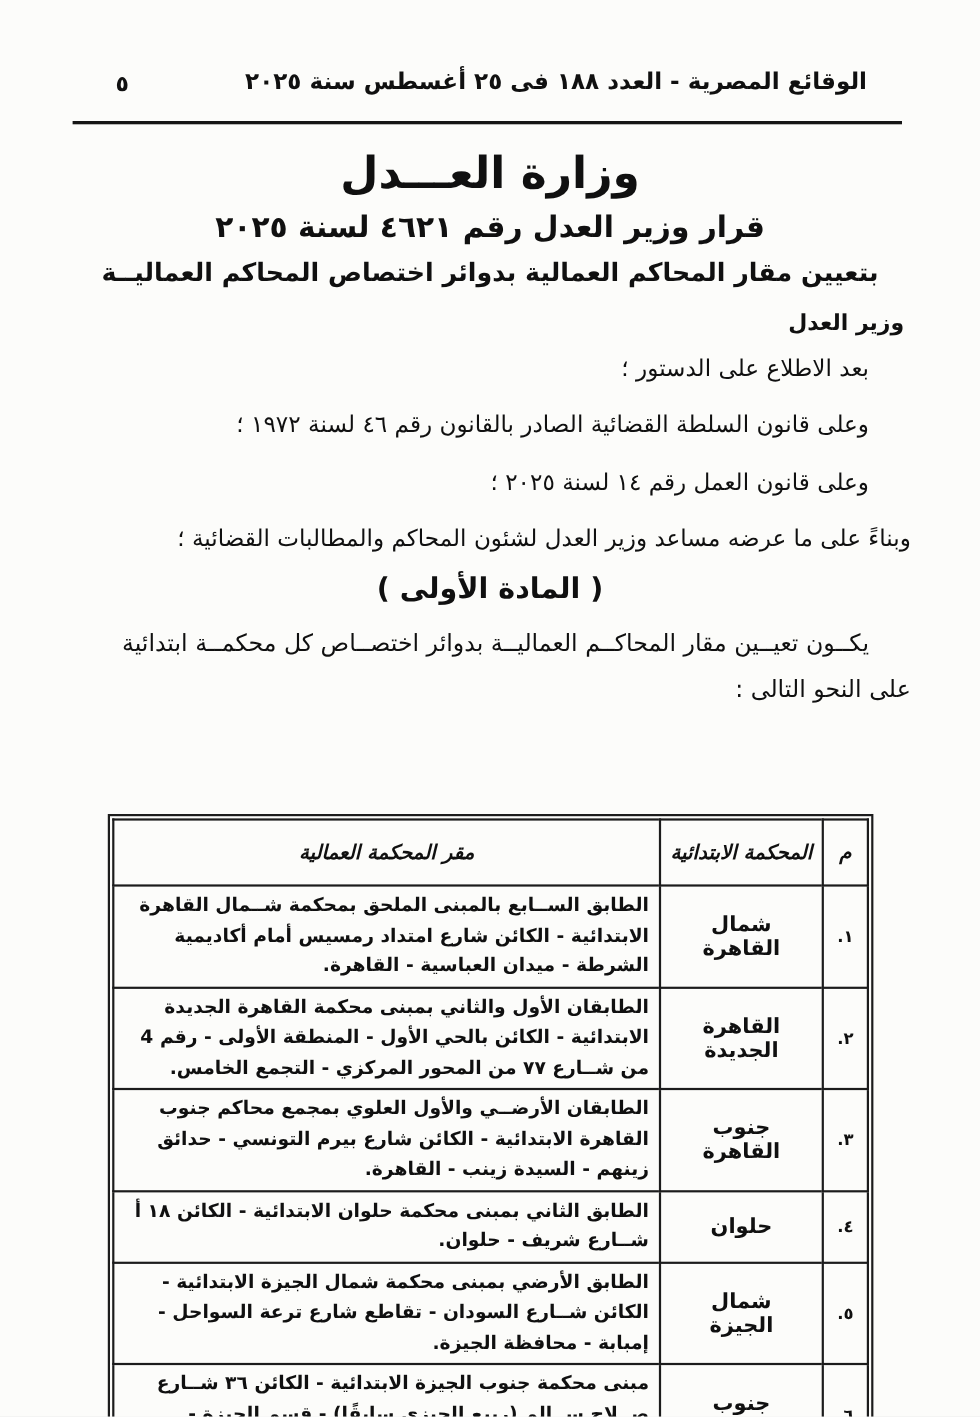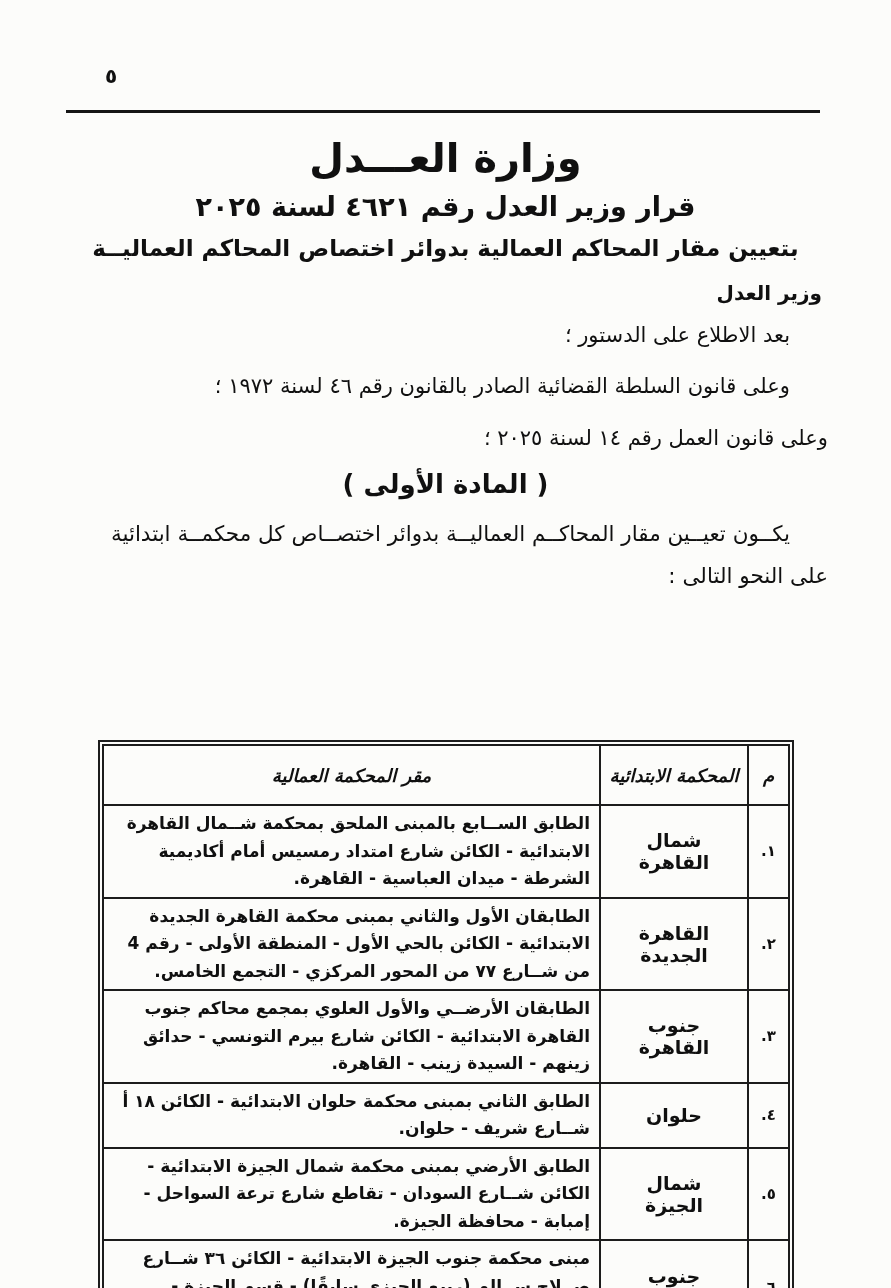--- a/index.html
+++ b/index.html
@@ -49,36 +49,38 @@
   tbody tr:nth-child(5){height:60px;}
   tbody tr:nth-child(6){height:58px;}
 </style>
 </head>
 <body>
 
 <div class="page">
 
   <div class="running-head">
     <div class="page-num">٥</div>
+    <div class="gazette-line">الوقائع المصرية - العدد ١٨٨ فى ٢٥ أغسطس سنة ٢٠٢٥</div>
   </div>
 
   <div class="rule"></div>
 
   <h1 class="ministry-title">وزارة العـــدل</h1>
 
   <h2 class="decree-number">قرار وزير العدل رقم ٤٦٢١ لسنة ٢٠٢٥</h2>
 
   <h3 class="decree-subject">بتعيين مقار المحاكم العمالية بدوائر اختصاص المحاكم العماليــة</h3>
 
   <div class="authority">وزير العدل</div>
 
   <div class="preamble">
       <p>بعد الاطلاع على الدستور ؛</p>
       <p>وعلى قانون السلطة القضائية الصادر بالقانون رقم ٤٦ لسنة ١٩٧٢ ؛</p>
       <p>وعلى قانون العمل رقم ١٤ لسنة ٢٠٢٥ ؛</p>
+      <p>وبناءً على ما عرضه مساعد وزير العدل لشئون المحاكم والمطالبات القضائية ؛</p>
     </div>
 
 
   <div class="article-heading">( المادة الأولى )</div>
 
   <p class="article-line1">يكــون تعيــين مقار المحاكــم العماليــة بدوائر اختصــاص كل محكمــة ابتدائية</p>
   <p class="article-line2">على النحو التالى :</p>
 
   <div class="table-outer">
     <table dir="rtl">

